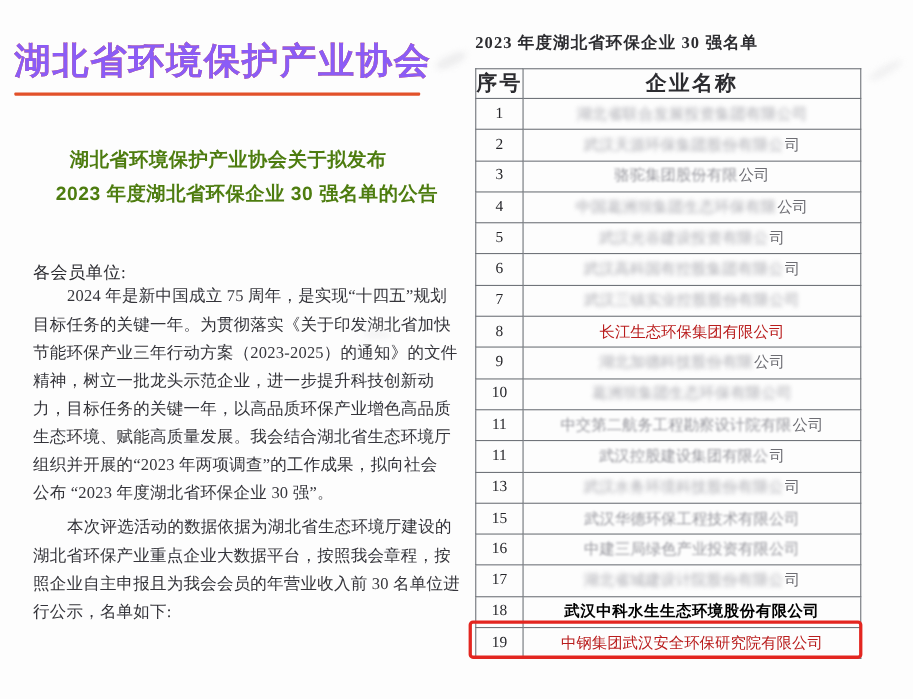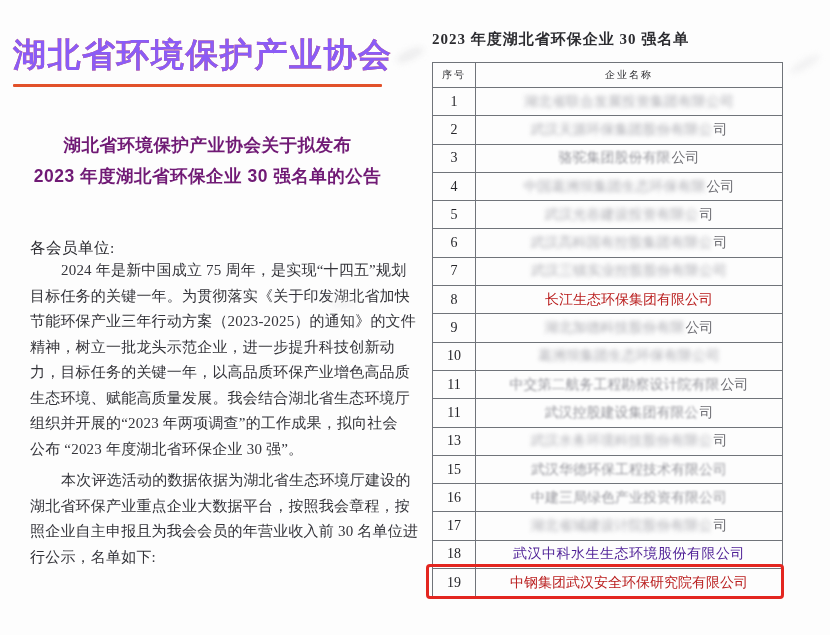--- a/index.html
+++ b/index.html
@@ -16,25 +16,25 @@
     color:#8b5cf6;
     text-shadow:0 0 0.5px #e2512a;
   }
   .letterhead-rule{
     position:absolute;left:13px;top:84px;width:369px;height:3px;
     background:#e2512a;border-radius:1px;
   }
   .doc-title{
     position:absolute;left:0;width:415px;text-align:center;
     font-family:"Liberation Sans","DejaVu Sans",sans-serif;
-    font-weight:bold;font-size:17.5px;color:#701a75;letter-spacing:0.5px;
+    font-weight:bold;font-size:17.5px;color:#4d7c0f;letter-spacing:0.5px;
     white-space:nowrap;
   }
   #doc-title-1{top:133px;}
-  #doc-title-2{top:164px;}
+  #doc-title-2{top:164px;margin-left:17px;}
   .salutation{
     position:absolute;left:30px;top:227px;font-size:15.5px;color:#2b2b30;
     letter-spacing:0.5px;
     margin-top:11px;
   }
   .body-para{position:absolute;left:30px;width:366px;font-family:Liberation Serif, serif;}
   #para1{top:258px;}
   #para2{top:468px;}
   .body-line{
     height:25.5px;line-height:25.5px;font-size:15px;color:#34343a;
@@ -49,29 +49,29 @@
   }
   .roster{
     position:absolute;left:432px;top:62px;width:350px;
     border-collapse:collapse;table-layout:fixed;
     background:transparent;
   }
   .roster td{
     border:1px solid #70747a;text-align:center;vertical-align:middle;
     padding:0;overflow:hidden;white-space:nowrap;
   }
-  .roster tr.hdr td{height:24px;font-weight:normal;font-size:10px;color:#2c2c30;letter-spacing:2px;}
+  .roster tr.hdr td{height:24px;font-weight:bold;font-size:19px;color:#2c2c30;letter-spacing:2px;}
   .roster tr.row td{height:27.3px;}
   .rank{font-size:14px;color:#26262a;}
   .cname{font-size:14px;color:#222;}
   
   .s-blur{color:#9b9ba2;filter:blur(2px);opacity:.85;}
   .s-soft{color:#8d8d94;filter:blur(1.2px);opacity:.9;}
   .s-faded{color:#b91c1c;filter:blur(0.7px);}
-  .s-clear{color:#4c1d95;font-weight:400;letter-spacing:0.5px;}
+  .s-clear{color:#000000;font-weight:700;letter-spacing:0.5px;}
   .tail{filter:blur(0.5px);color:#6d6d73;margin-left:1px;}
   
   .highlight-box{
     position:absolute;left:426px;top:564px;width:358px;height:35px;
     box-sizing:border-box;border:3px solid #e32620;border-radius:4px;
     pointer-events:none;
   }
   
   .smudge{position:absolute;background:#ededee;border-radius:50%;filter:blur(3px);}
   #smudge-1{left:395px;top:50px;width:30px;height:10px;transform:rotate(-25deg);}

